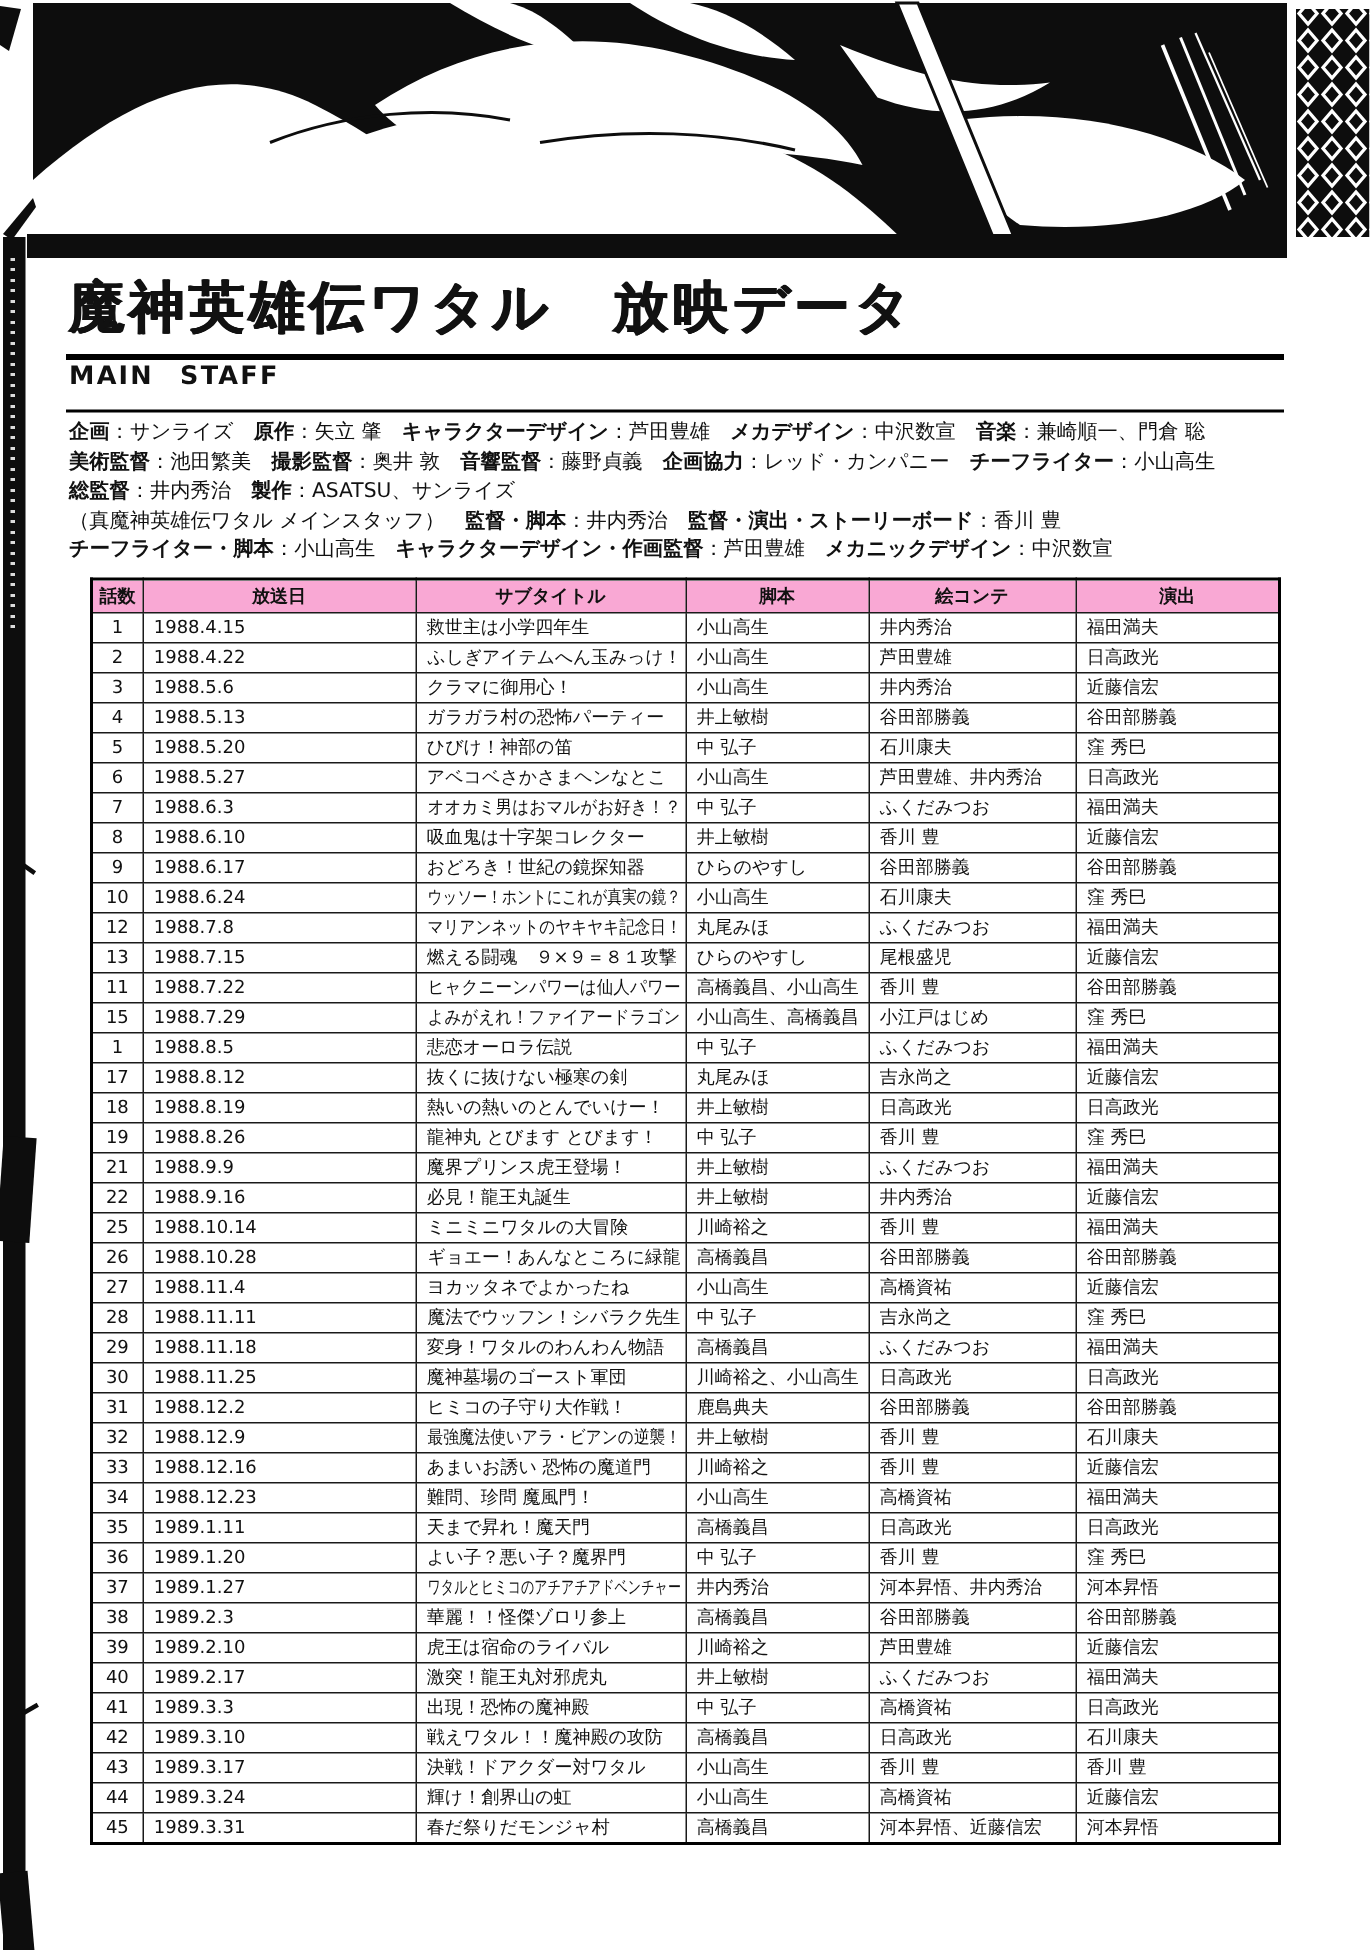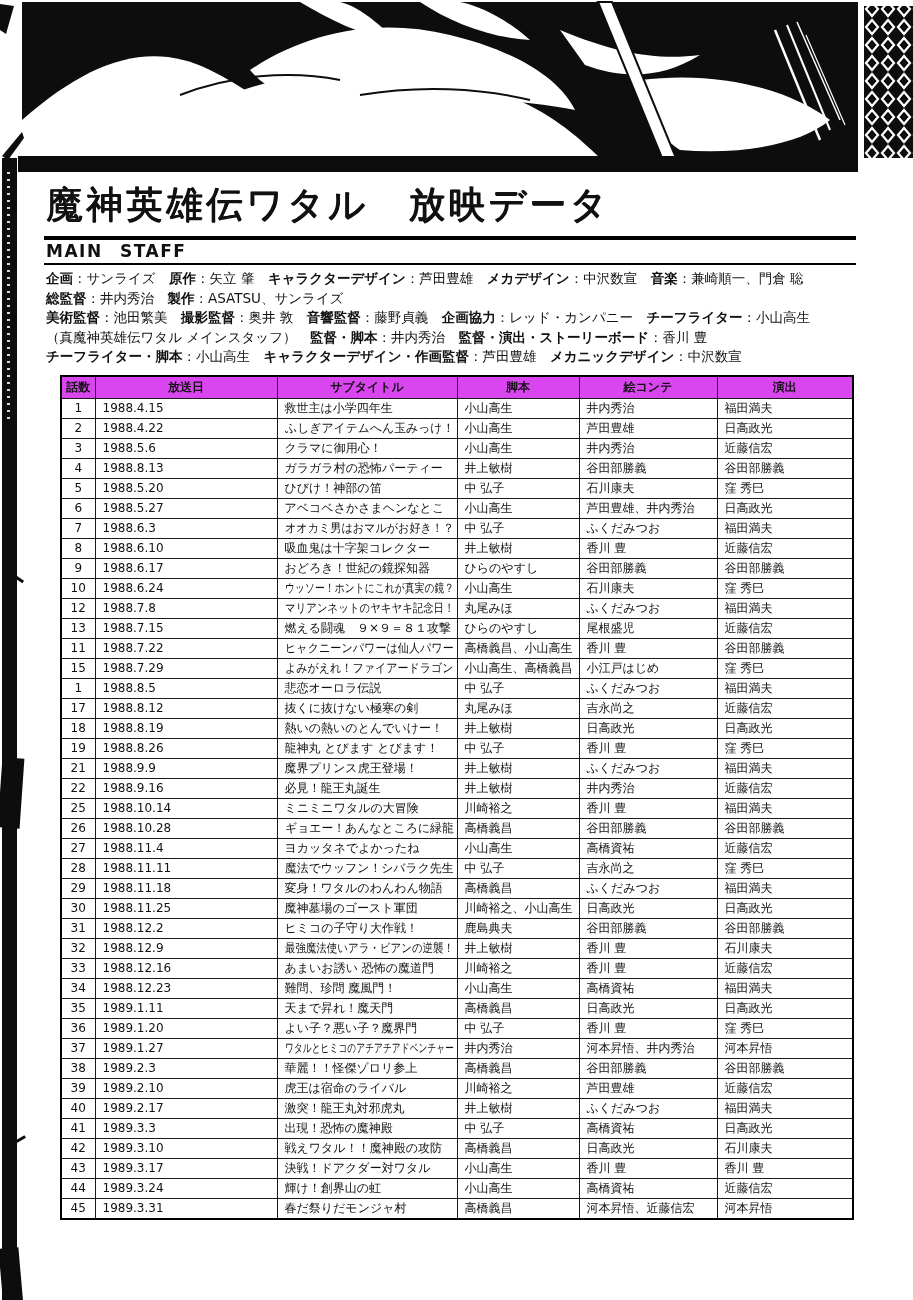--- a/index.html
+++ b/index.html
@@ -15,42 +15,42 @@
   .spine{position:absolute;left:2px;top:158px;width:15px;height:1142px;background:#0d0d0d;}
   .spine .dots{position:absolute;left:5px;top:14px;width:3px;height:250px;opacity:.85;
     background:repeating-linear-gradient(to bottom,#fff 0 2px,transparent 2px 7px);}
   .spine .blob1{position:absolute;left:-2px;top:600px;width:22px;height:70px;background:#0d0d0d;transform:rotate(4deg);}
   .spine .blob2{position:absolute;left:-1px;top:1090px;width:20px;height:60px;background:#0d0d0d;transform:rotate(-5deg);}
   .spine .nick1{position:absolute;left:13px;top:420px;width:9px;height:3px;background:#0d0d0d;transform:rotate(35deg);}
   .spine .nick2{position:absolute;left:12px;top:980px;width:12px;height:3px;background:#0d0d0d;transform:rotate(-30deg);}
   
   .content{position:absolute;left:44px;top:178px;width:812px;}
   .page-title{
-    font-size:37px;font-weight:400;letter-spacing:3px;margin:2px 0 6px 2px;
+    font-size:37px;font-weight:700;letter-spacing:3px;margin:2px 0 6px 2px;
     text-shadow:0.6px 0 0 #111, -0.6px 0 0 #111, 0 0.6px 0 #111;
     white-space:nowrap;
   }
   .section-head{
     border-top:4px solid #000;border-bottom:2px solid #000;
     font-size:17px;font-weight:bold;letter-spacing:1.5px;word-spacing:10px;
-    padding:1px 0 2px 2px;margin:0 0 4px 0;
+    padding:1px 0 12px 2px;margin:0 0 4px 0;
   }
   .staff{font-size:13.5px;line-height:19.5px;margin:2px 0 8px 2px;white-space:nowrap;}
   .staff b{font-weight:bold;}
   
   table.ep{
     border-collapse:collapse;table-layout:fixed;
     margin-left:16px;width:792px;
     font-size:12px;
   }
   table.ep th,table.ep td{
     border:1px solid #1a1a1a;overflow:hidden;white-space:nowrap;
   }
   table.ep th{
-    background:#d946ef;height:21px;font-weight:bold;text-align:center;padding:0;
+    background:#f9a8d4;height:21px;font-weight:bold;text-align:center;padding:0;
   }
   table.ep td{height:19px;padding:0 2px 0 7px;text-align:left;}
   table.ep td.num{text-align:center;padding:0;}
   table.ep{border:2px solid #000;}
   .fitspan{display:inline-block;white-space:nowrap;transform-origin:0 50%;vertical-align:middle;}
 </style>
 </head>
 <body>
 
 <div class="artwork">
@@ -99,22 +99,22 @@
   <div class="blob2"></div>
   <div class="nick1"></div>
   <div class="nick2"></div>
 </div>
 
 <div class="content">
   <div class="page-title">魔神英雄伝ワタル　放映データ</div>
   <div class="section-head">MAIN STAFF</div>
   <div class="staff">
       <div class="staff-line"><b>企画</b>：サンライズ　<b>原作</b>：矢立 肇　<b>キャラクターデザイン</b>：芦田豊雄　<b>メカデザイン</b>：中沢数宣　<b>音楽</b>：兼崎順一、門倉 聡</div>
+      <div class="staff-line"><b>美術監督</b>：池田繁美　<b>撮影監督</b>：奥井 敦　<b>音響監督</b>：藤野貞義　<b>企画協力</b>：レッド・カンパニー　<b>チーフライター</b>：小山高生</div>
       <div class="staff-line"><b>総監督</b>：井内秀治　<b>製作</b>：ASATSU、サンライズ</div>
-      <div class="staff-line"><b>美術監督</b>：池田繁美　<b>撮影監督</b>：奥井 敦　<b>音響監督</b>：藤野貞義　<b>企画協力</b>：レッド・カンパニー　<b>チーフライター</b>：小山高生</div>
       <div class="staff-line">（真魔神英雄伝ワタル メインスタッフ）　<b>監督・脚本</b>：井内秀治　<b>監督・演出・ストーリーボード</b>：香川 豊</div>
       <div class="staff-line"><b>チーフライター・脚本</b>：小山高生　<b>キャラクターデザイン・作画監督</b>：芦田豊雄　<b>メカニックデザイン</b>：中沢数宣</div>
     </div>
 
   <table class="ep">
     <colgroup>
       <col style="width:34px">
         <col style="width:182px">
         <col style="width:180px">
       <col style="width:122px">
@@ -151,21 +151,21 @@
         <tr>
           <td class="num"><span class="fitspan">3</span></td>
           <td><span class="fitspan">1988.5.6</span></td>
           <td><span class="fitspan">クラマに御用心！</span></td>
           <td><span class="fitspan">小山高生</span></td>
           <td><span class="fitspan">井内秀治</span></td>
           <td><span class="fitspan">近藤信宏</span></td>
         </tr>
         <tr>
           <td class="num"><span class="fitspan">4</span></td>
-          <td><span class="fitspan">1988.8.13</span></td>
+          <td><span class="fitspan">1988.5.13</span></td>
           <td><span class="fitspan">ガラガラ村の恐怖パーティー</span></td>
           <td><span class="fitspan">井上敏樹</span></td>
           <td><span class="fitspan">谷田部勝義</span></td>
           <td><span class="fitspan">谷田部勝義</span></td>
         </tr>
         <tr>
           <td class="num"><span class="fitspan">5</span></td>
           <td><span class="fitspan">1988.5.20</span></td>
           <td><span class="fitspan">ひびけ！神部の笛</span></td>
           <td><span class="fitspan">中 弘子</span></td>

